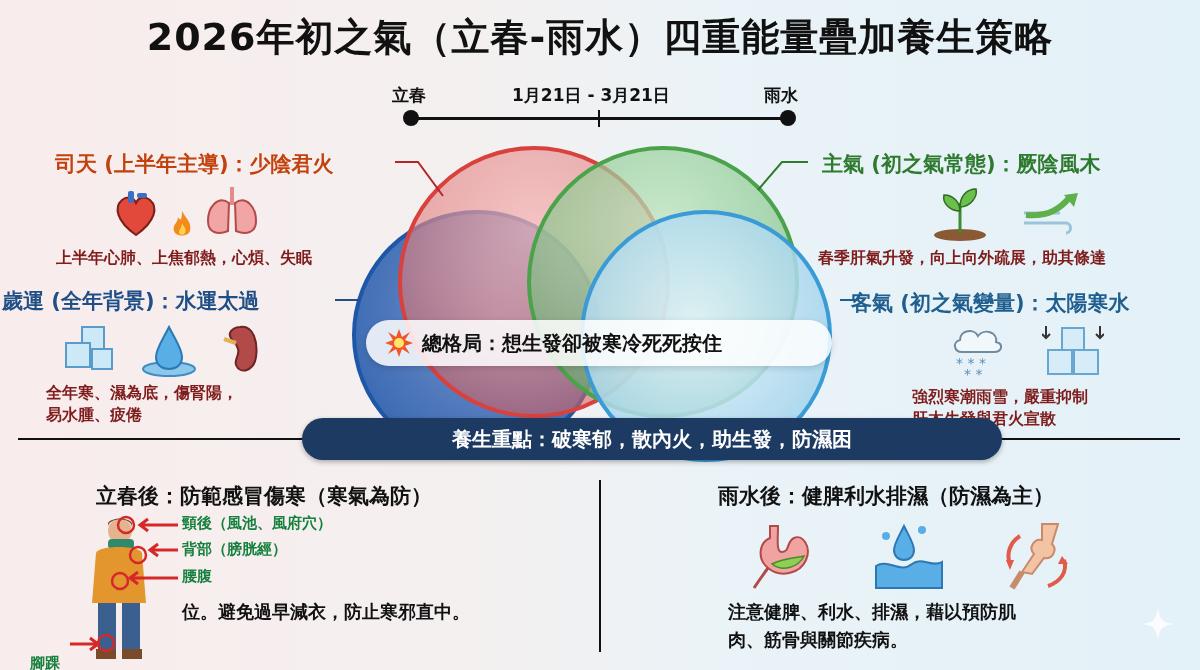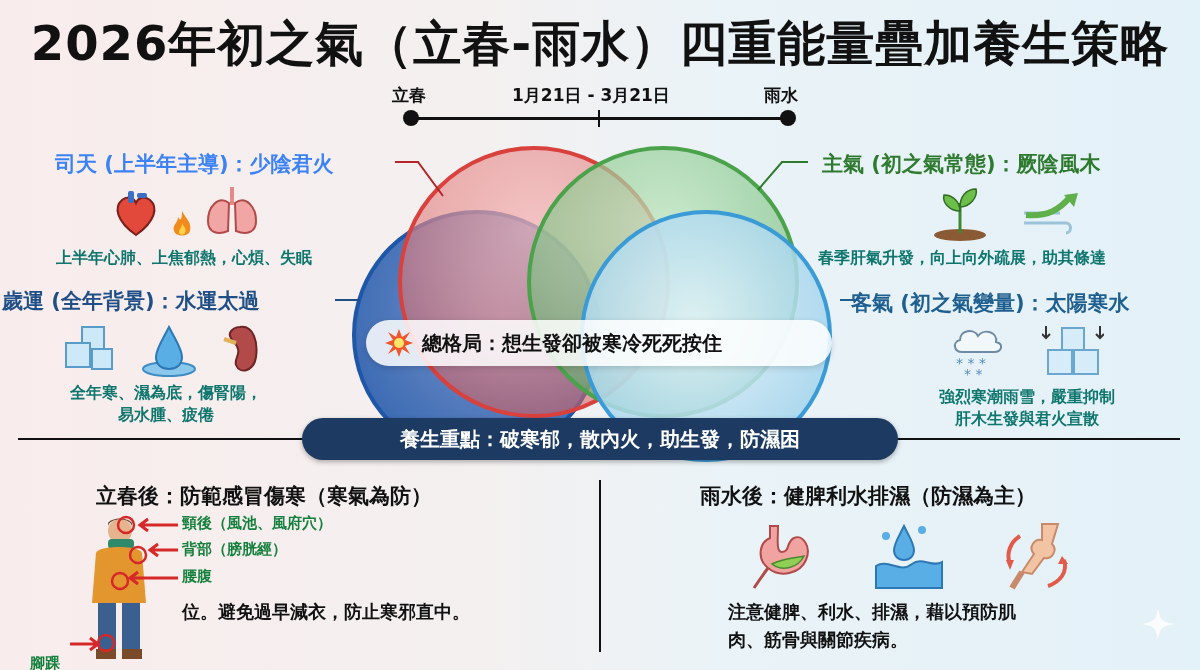--- a/index.html
+++ b/index.html
@@ -6,33 +6,33 @@
   html, body { width: 1200px; height: 670px; overflow: hidden; }
   body {
     font-family: "DejaVu Sans", "Liberation Sans", sans-serif;
     background: linear-gradient(90deg, #f9ecec 0%, #f4f0f0 40%, #eaf3f7 60%, #e3f1f8 100%);
     position: relative;
     color: #1a1a1a;
   }
   .abs { position: absolute; }
   .title {
     left: 0; top: 12px; width: 1200px; text-align: center;
-    font-size: 48px; font-weight: bold; color: #111; letter-spacing: 1px;
+    font-size: 38px; font-weight: bold; color: #111; letter-spacing: 1px;
   }
   .tl-label { font-size: 17px; font-weight: bold; color: #111; }
   .tl-line { left: 411px; top: 117px; width: 377px; height: 3px; background: #111; }
   .tl-dot { width: 16px; height: 16px; border-radius: 50%; background: #111; top: 110px; }
   .tl-tick { left: 598px; top: 110px; width: 2px; height: 17px; background: #111; }
 
   .sec-title { font-size: 21px; font-weight: bold; white-space: nowrap; }
-  .red { color: #3b82f6; }
+  .red { color: #c2410c; }
   .blue { color: #1f4f86; }
   .green { color: #2e7a2e; }
   .lightblue { color: #1f5f8f; }
-  .desc { font-size: 16px; font-weight: bold; color: #0f766e; text-align: center; line-height: 22px; white-space: nowrap; }
+  .desc { font-size: 16px; font-weight: bold; color: #7f1d1d; text-align: left; line-height: 22px; white-space: nowrap; }
   .circle {
     border-radius: 50%;
     border-width: 4px; border-style: solid;
   }
   .pill {
     background: rgba(255,255,255,0.85);
     border-radius: 24px;
     font-size: 20px; font-weight: bold; color: #111;
     display: flex; align-items: center; gap: 8px; padding: 1px 18px;
     box-shadow: 0 2px 6px rgba(0,0,0,0.15);
@@ -160,21 +160,21 @@
 <div class="abs pill" style="left:366px;top:320px;width:466px;height:46px;">
   <svg width="30" height="30" viewBox="0 0 30 30">
     <polygon points="15,1 18,9 26,4 21,12 29,15 21,18 26,26 18,21 15,29 12,21 4,26 9,18 1,15 9,12 4,4 12,9" fill="#f0562a"></polygon>
     <circle cx="15" cy="15" r="5" fill="#ffe46a"></circle>
   </svg>
   <span>總格局：想生發卻被寒冷死死按住</span>
 </div>
 
 <div class="abs divider-h" style="left:18px;top:438px;width:290px;"></div>
 <div class="abs divider-h" style="left:890px;top:438px;width:290px;"></div>
-<div class="abs banner" style="left:302px;top:418px;width:596px;height:42px;">養生重點：破寒郁，散內火，助生發，防濕困</div>
+<div class="abs banner" style="left:302px;top:418px;width:700px;height:42px;">養生重點：破寒郁，散內火，助生發，防濕困</div>
 
 <div class="abs divider-v" style="left:599px;top:480px;height:172px;"></div>
 
 <div class="abs bottom-title" style="left:96px;top:482px;">立春後：防範感冒傷寒（寒氣為防）</div>
 <svg class="abs" style="left:84px;top:515px;" width="70" height="150" viewBox="0 0 70 150">
   <circle cx="36" cy="16" r="12" fill="#e5b38e"></circle>
   <path d="M24 12 C24 2 48 2 48 12 L48 8 C44 2 28 2 24 8Z" fill="#6b4a2e"></path>
   <rect x="24" y="24" width="26" height="10" rx="4" fill="#2e8a6a"></rect>
   <path d="M12 38 C14 30 56 30 58 38 L62 88 L8 88Z" fill="#e3962e"></path>
   <rect x="14" y="88" width="18" height="46" fill="#3b5f8f"></rect>
@@ -193,21 +193,21 @@
   <path d="M70 644 L98 644 M90 638 L98 644 L90 650" stroke="#d62828" stroke-width="3" fill="none"></path>
 </svg>
 <div class="abs small-label" style="left:182px;top:514px;">頸後（風池、風府穴）</div>
 <div class="abs small-label" style="left:182px;top:540px;">背部（膀胱經）</div>
 <div class="abs small-label" style="left:182px;top:567px;">腰腹</div>
 <div class="abs small-label" style="left:30px;top:634px;margin-top:20px;">腳踝</div>
 <div class="abs body-text" style="left:182px;top:598px;width:400px;">
   <div>位。避免過早減衣，防止寒邪直中。</div>
 </div>
 
-<div class="abs bottom-title" style="left:700px;top:482px;">雨水後：健脾利水排濕（防濕為主）</div>
+<div class="abs bottom-title" style="left:718px;top:482px;">雨水後：健脾利水排濕（防濕為主）</div>
 <div class="abs" style="left:750px;top:520px;display:flex;gap:58px;align-items:flex-end;">
   <svg width="66" height="66" viewBox="0 0 66 66">
     <path d="M20 2 L20 14 C10 18 6 34 18 44 C30 54 50 50 56 36 C62 22 52 10 44 14 C36 18 40 28 32 28 C26 28 28 16 28 2Z" fill="#f0a3a0" stroke="#b34a4a" stroke-width="2"></path>
     <path d="M22 40 C32 48 48 44 54 32 C46 34 34 34 22 40Z" fill="#8fcf55" stroke="#4a8a2a" stroke-width="1.5"></path>
     <path d="M18 44 C12 52 8 58 4 64" stroke="#b34a4a" stroke-width="3" fill="none"></path>
   </svg>
   <svg width="70" height="70" viewBox="0 0 70 70">
     <path d="M30 6 C36 18 40 24 40 30 C40 36 36 40 30 40 C24 40 20 36 20 30 C20 24 24 18 30 6Z" fill="#5aaee6" stroke="#2c78b4" stroke-width="2"></path>
     <circle cx="12" cy="16" r="4" fill="#5aaee6"></circle>
     <circle cx="48" cy="10" r="4" fill="#5aaee6"></circle>

